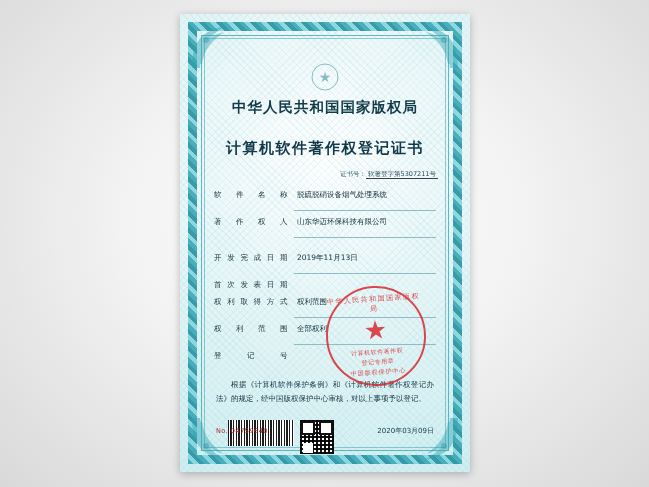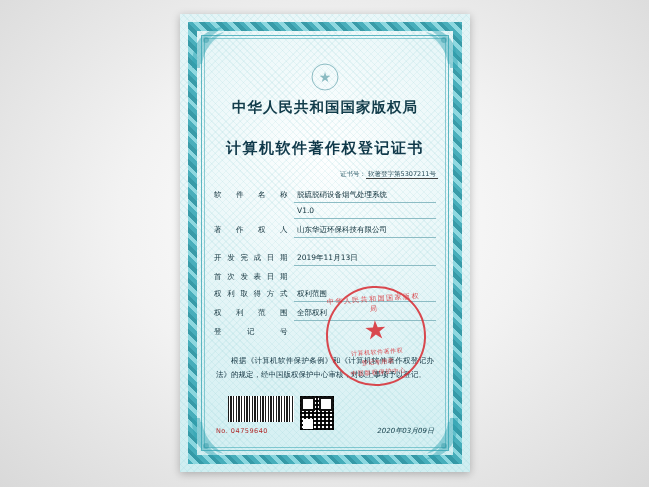--- a/index.html
+++ b/index.html
@@ -149,21 +149,21 @@
     padding-right: 6px;
     white-space: nowrap;
     letter-spacing: 0.5px;
     flex: none;
   }
   .field-value {
     flex: 1;
     border-bottom: 1px solid #8cbcc4;
     min-height: 11px;
     padding-left: 3px;
-    padding-bottom: 1px;
+    padding-bottom: 9px;
     color: #0e2e38;
   }
   .field-value.second {
     margin-left: 80px;
     margin-top: 2px;
   }
   .field-row.stacked { display: block; }
   .field-row.stacked .row1 { display: flex; }
 
   .paragraph {
@@ -267,21 +267,21 @@
     left: 6px;
     right: 6px;
     bottom: 6px;
     display: flex;
     justify-content: space-between;
     align-items: baseline;
     font-size: 7px;
     color: #174049;
   }
   .footer .serial { color: #b02a2a; letter-spacing: 0.5px; font-size: 6.5px; }
-  .footer .issue-date { color: #16404b; font-style: italic; }
+  .footer .issue-date { color: #16404b; }
 </style>
 </head>
 <body>
 
 <div class="stage">
 
   <div class="certificate">
 
     <div class="guilloche"></div>
     <div class="border-outer"></div>
@@ -329,21 +329,20 @@
         <span class="lbl">证书号：</span><span class="val">软著登字第5307211号</span>
       </div>
 
       <div class="fields">
 
         <div class="field-row stacked">
           <div class="row1">
             <div class="field-label">软件名称</div>
             <div class="field-value">脱硫脱硝设备烟气处理系统</div>
           </div>
-          <div class="field-value second">V1.0</div>
         </div>
 
         <div class="field-row">
           <div class="field-label">著作权人</div>
           <div class="field-value">山东华迈环保科技有限公司</div>
         </div>
 
         <div class="field-row" style="margin-top:14px;">
           <div class="field-label">开发完成日期</div>
           <div class="field-value">2019年11月13日</div>

